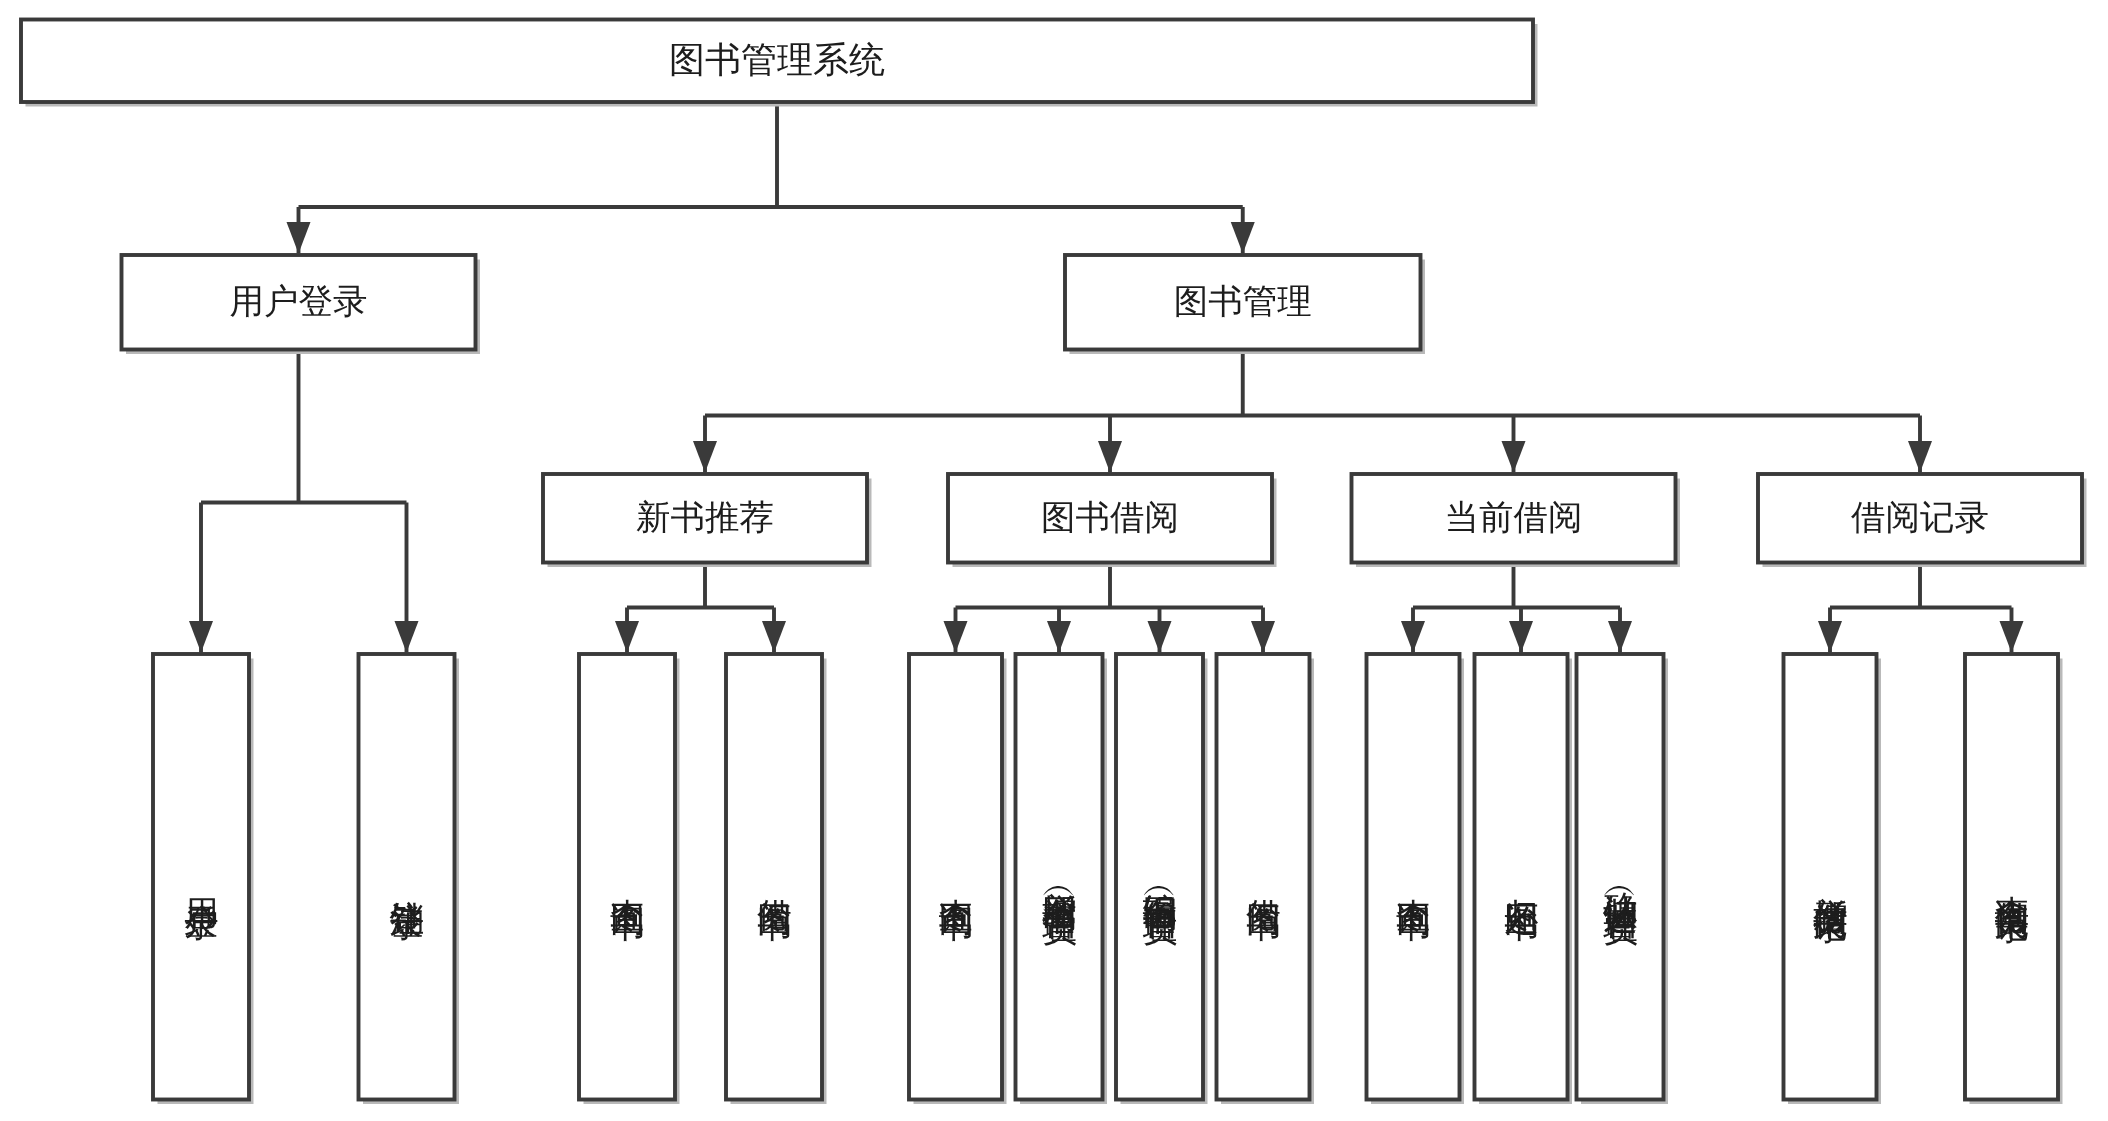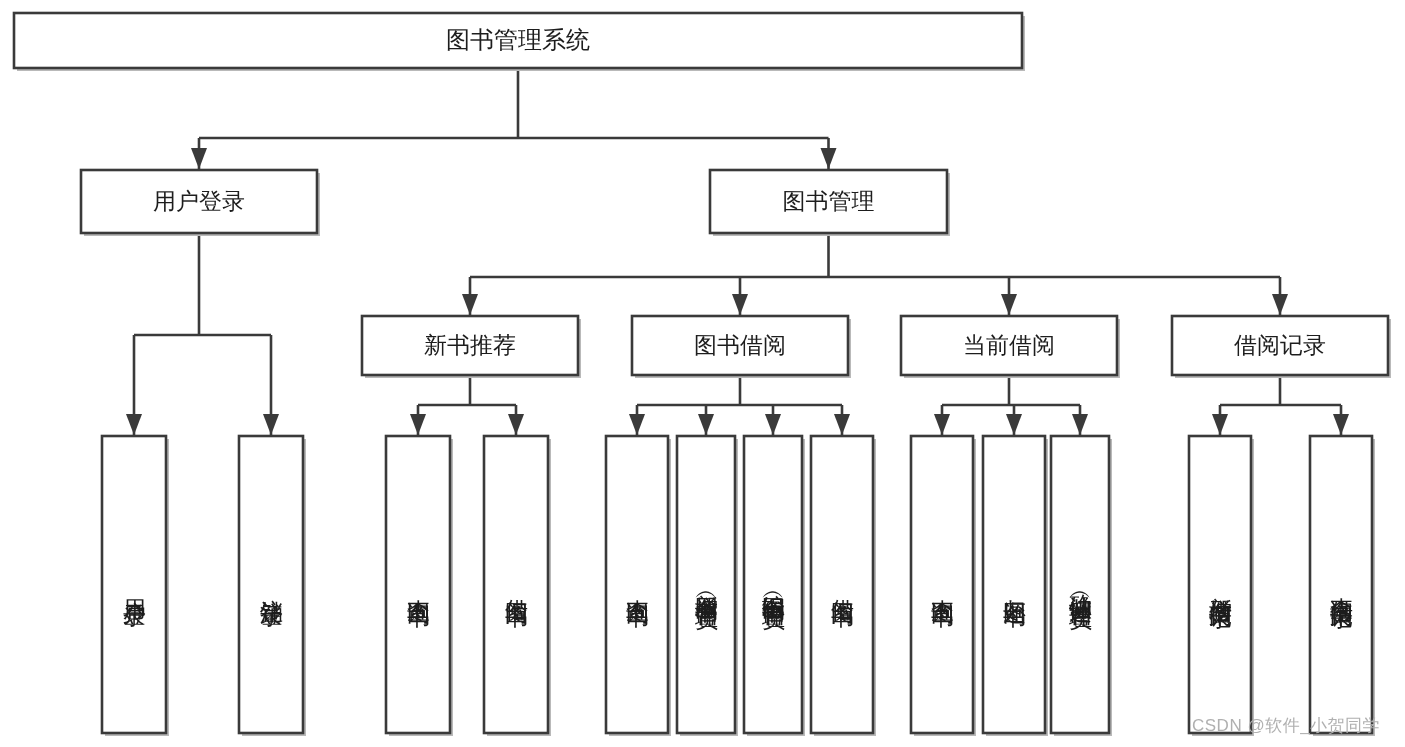--- a/index.html
+++ b/index.html
@@ -204,14 +204,13 @@
       <div class="vlabel" style="left: 606px; top: 436px; width: 62px; height: 297px;">查询图书</div>
       <div class="vlabel" style="left: 677px; top: 436px; width: 58px; height: 297px;">新增图书（管理员）</div>
       <div class="vlabel" style="left: 744px; top: 436px; width: 58px; height: 297px;">编辑图书（管理员）</div>
       <div class="vlabel" style="left: 811px; top: 436px; width: 62px; height: 297px;">借阅图书</div>
       <div class="vlabel" style="left: 911px; top: 436px; width: 62px; height: 297px;">查询图书</div>
       <div class="vlabel" style="left: 983px; top: 436px; width: 62px; height: 297px;">归还图书</div>
       <div class="vlabel" style="left: 1051px; top: 436px; width: 58px; height: 297px;">确认归还（管理员）</div>
       <div class="vlabel" style="left: 1189px; top: 436px; width: 62px; height: 297px;">新增借阅记录</div>
       <div class="vlabel" style="left: 1310px; top: 436px; width: 62px; height: 297px;">查询借阅记录</div>
     </div>
-  <div class="watermark" style="left: 1192px; top: 714px;">CSDN @软件_小贺同学</div>
 </div>
 
 </body></html>

